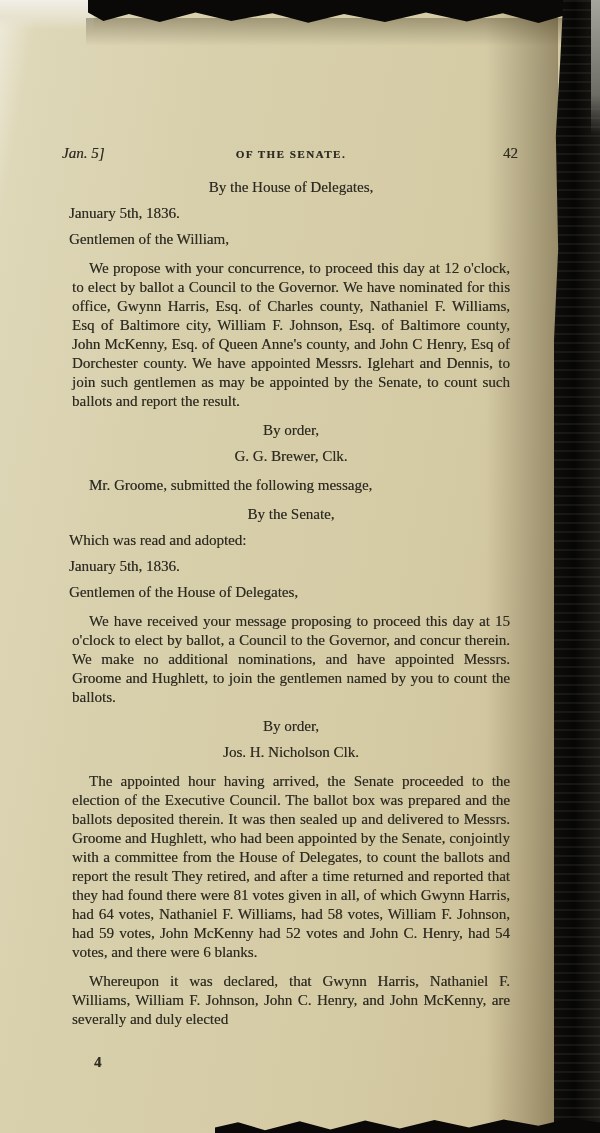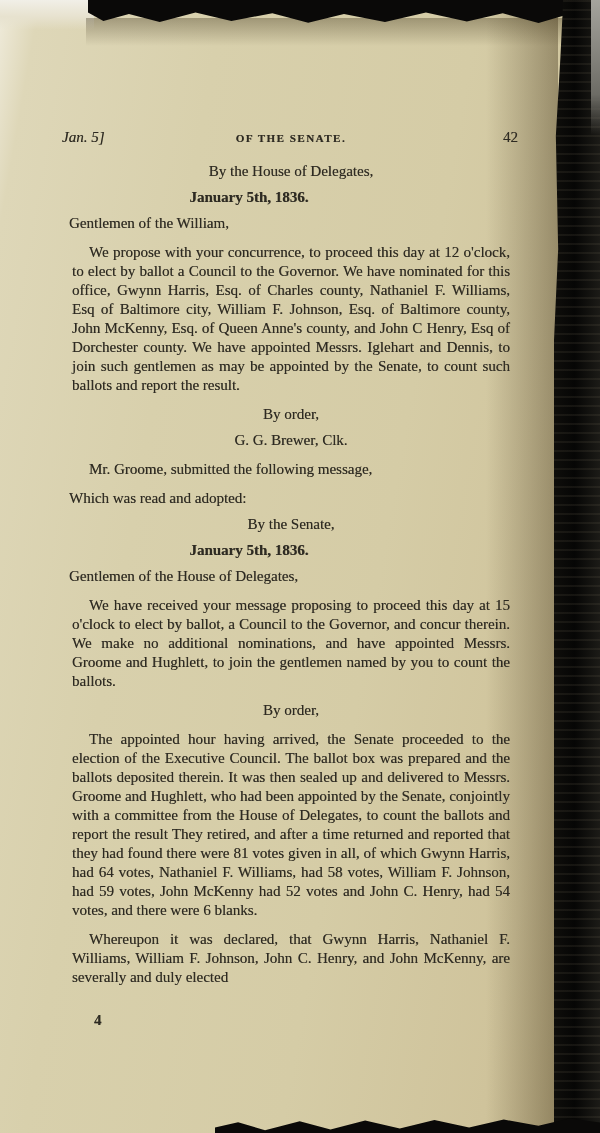--- a/index.html
+++ b/index.html
@@ -50,34 +50,34 @@
     clip-path:polygon(0 100%, 0 70%, 6% 40%, 13% 85%, 22% 35%, 30% 80%, 39% 30%,
       48% 75%, 57% 28%, 66% 70%, 75% 25%, 84% 60%, 92% 20%, 100% 42%, 100% 100%);
   }
   .gray-strip {
     position:absolute; top:0; right:0; width:9px; height:135px;
     background:linear-gradient(to bottom, #a5a49d, #6d6c65 70%, rgba(0,0,0,0));
     z-index:4;
   }
   
   .content {
-    position:absolute; left:62px; top:128px; width:458px; z-index:2;
+    position:absolute; left:62px; top:144px; width:458px; z-index:2;
     font-size:15px; line-height:19px; color:#2d2a22;
     text-shadow:0.3px 0.3px 0.6px rgba(48,42,30,0.55);
   }
   .header {
     display:grid; grid-template-columns:1fr auto 1fr; align-items:baseline;
     margin-bottom:14px;
   }
   .hdr-date  { font-style:italic; font-size:15px; justify-self:start; }
   .hdr-title { font-weight:bold; font-size:11px; letter-spacing:1.5px; justify-self:center; }
   .hdr-page  { font-size:15px; justify-self:end; padding-right:2px; }
   .line   { margin:7px; }
   .c      { text-align:center; }
-  .date-r { text-align:center; padding-right:84px;font-weight:bold; }
+  .date-r { text-align:left; padding-right:84px; }
   p.para  { margin:10px; text-align:justify; }
   p.indent{ text-indent:17px; }
   .sig {
     margin-top:24px; margin-left:32px; font-weight:bold; font-size:15px;
   }
 </style>
 </head>
 <body>
 
 <div class="page">
@@ -95,27 +95,28 @@
     </div>
 
     <div class="line c">By the House of Delegates,</div>
     <div class="line date-r">January 5th, 1836.</div>
     <div class="line">Gentlemen of the William,</div>
     <p class="para indent">We propose with your concurrence, to proceed this day at 12 o'clock, to elect by ballot a Council to the Governor. We have nominated for this office, Gwynn Harris, Esq. of Charles county, Nathaniel F. Williams, Esq of Baltimore city, William F. Johnson, Esq. of Baltimore county, John McKenny, Esq. of Queen Anne's county, and John C Henry, Esq of Dorchester county. We have appointed Messrs. Iglehart and Dennis, to join such gentlemen as may be appointed by the Senate, to count such ballots and report the result.</p>
     <div class="line c">By order,</div>
     <div class="line c">G. G. Brewer, Clk.</div>
 
     <p class="para indent">Mr. Groome, submitted the following message,</p>
+    <div class="line c">By the Senate,</div>
+
     <div class="line">Which was read and adopted:</div>
-
-    <div class="line c">By the Senate,</div>
     <div class="line date-r">January 5th, 1836.</div>
     <div class="line">Gentlemen of the House of Delegates,</div>
     <p class="para indent">We have received your message proposing to proceed this day at 15 o'clock to elect by ballot, a Council to the Governor, and concur therein. We make no additional nominations, and have appointed Messrs. Groome and Hughlett, to join the gentlemen named by you to count the ballots.</p>
     <div class="line c">By order,</div>
+    <div class="line c">Jos. H. Nicholson Clk.</div>
 
     <p class="para indent">The appointed hour having arrived, the Senate proceeded to the election of the Executive Council. The ballot box was prepared and the ballots deposited therein. It was then sealed up and delivered to Messrs. Groome and Hughlett, who had been appointed by the Senate, conjointly with a committee from the House of Delegates, to count the ballots and report the result They retired, and after a time returned and reported that they had found there were 81 votes given in all, of which Gwynn Harris, had 64 votes, Nathaniel F. Williams, had 58 votes, William F. Johnson, had 59 votes, John McKenny had 52 votes and John C. Henry, had 54 votes, and there were 6 blanks.</p>
     <p class="para indent">Whereupon it was declared, that Gwynn Harris, Nathaniel F. Williams, William F. Johnson, John C. Henry, and John McKenny, are severally and duly elected</p>
 
     <div class="sig">4</div>
   </div>
 
   <div class="edge top"></div>
   <div class="edge right"></div>
   <div class="edge bottom"></div>

